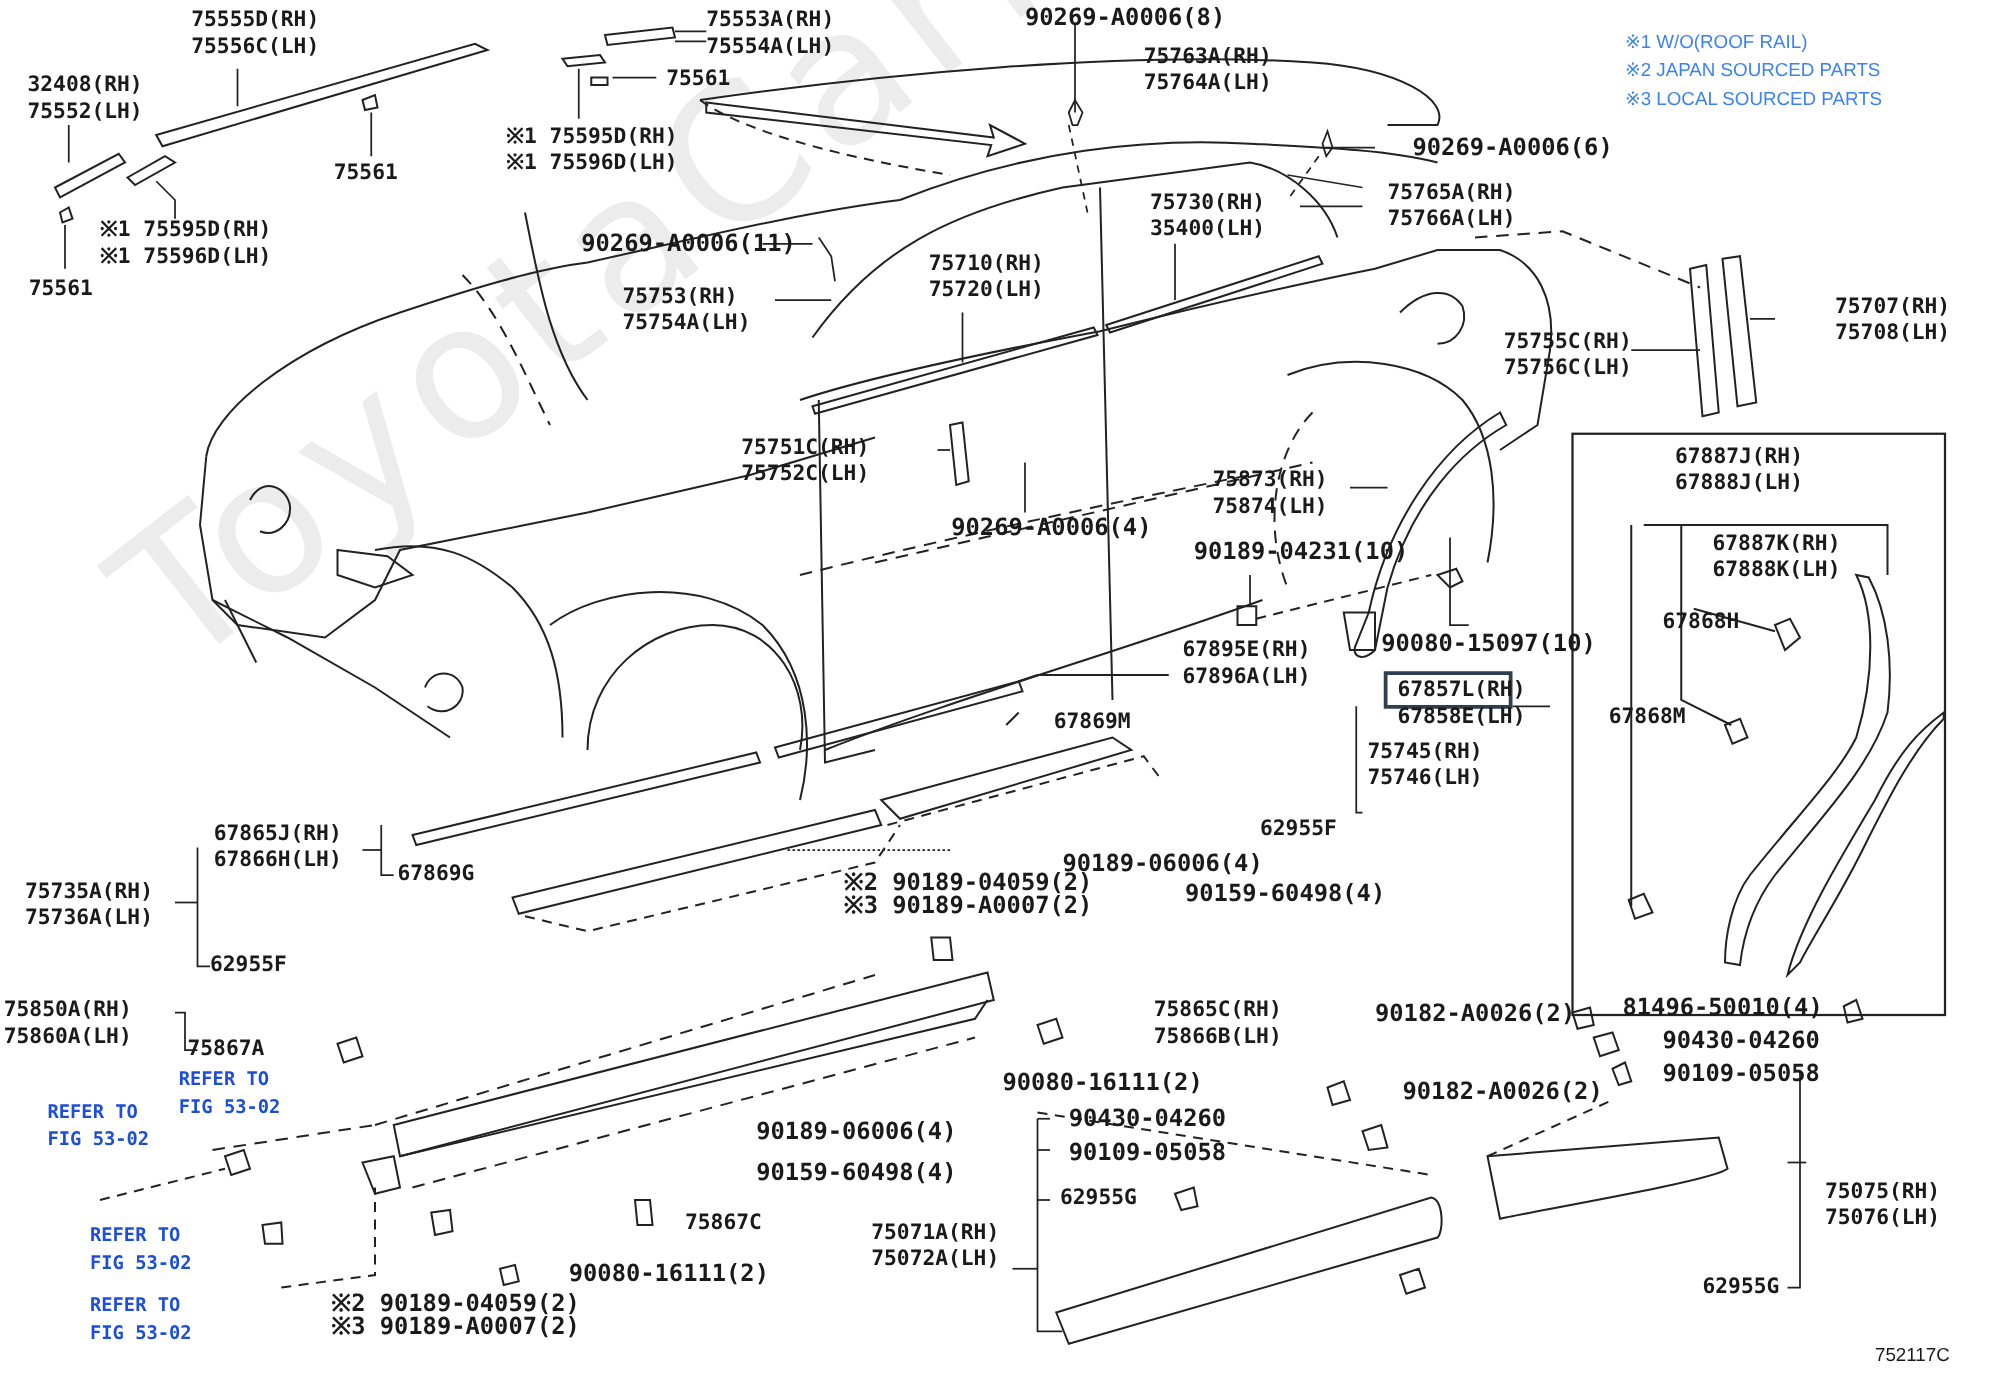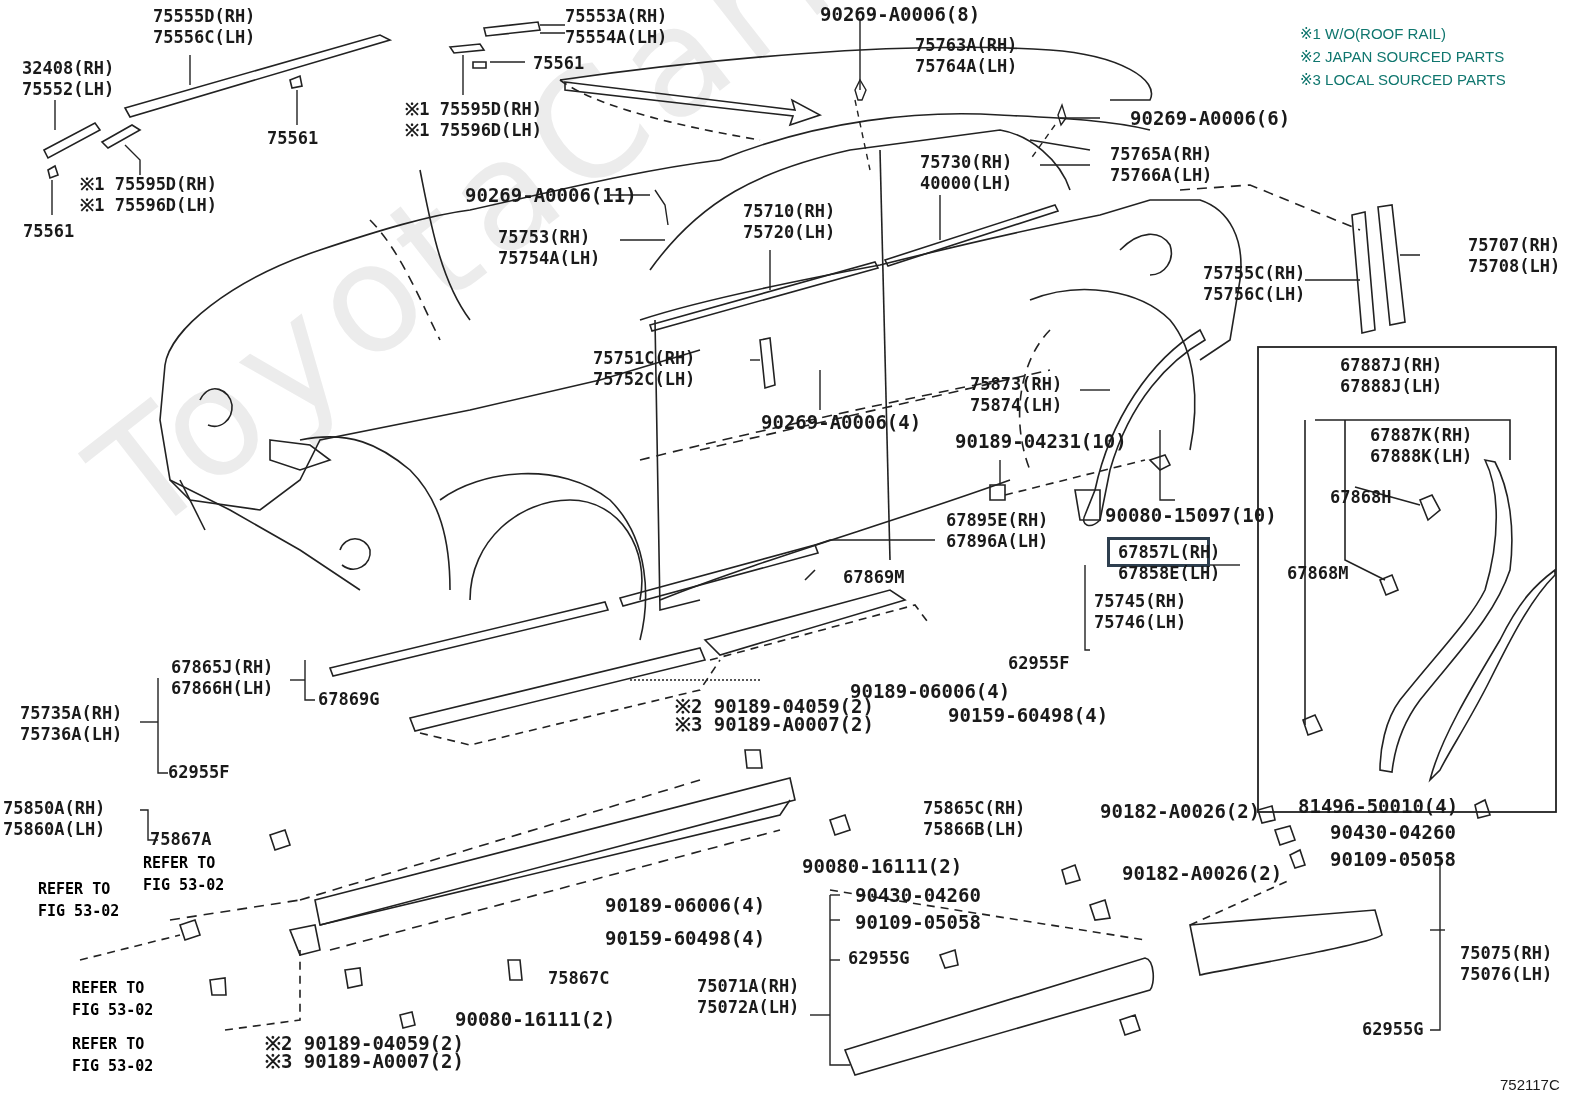--- a/index.html
+++ b/index.html
@@ -1,22 +1,22 @@
 <!DOCTYPE html>
 <html><head>
 <meta charset="utf-8">
 <style>
   html,body{margin:0;padding:0;background:#fff;}
   body{width:1592px;height:1099px;position:relative;overflow:hidden;font-family:"DejaVu Sans Mono","Liberation Mono",monospace;}
   #stage{position:absolute;left:0;top:0;width:1592px;height:1099px;}
   svg.art{position:absolute;left:0;top:0;}
   .lbl{position:absolute;font-family:"DejaVu Sans Mono","Liberation Mono",monospace;font-weight:bold;font-size:17px;line-height:21px;color:#1a1a1a;white-space:pre;letter-spacing:0px;cursor:pointer;}
   .lbl.sm{font-size:19px;line-height:18px;}
-  .note{position:absolute;font-family:"Liberation Sans","DejaVu Sans",sans-serif;font-size:15px;line-height:22px;color:#0f766e;white-space:pre;}
-  .ref{position:absolute;font-family:"DejaVu Sans Mono","Liberation Mono",monospace;font-weight:bold;font-size:15px;line-height:22px;color:#000000;white-space:pre;}
+  .note{position:absolute;font-family:"Liberation Sans","DejaVu Sans",sans-serif;font-size:15px;line-height:22px;color:#3b82f6;white-space:pre;}
+  .ref{position:absolute;font-family:"DejaVu Sans Mono","Liberation Mono",monospace;font-weight:bold;font-size:15px;line-height:22px;color:#1d4ed8;white-space:pre;}
   .fig{position:absolute;font-family:"Liberation Sans","DejaVu Sans",sans-serif;font-size:15px;color:#1a1a1a;}
   .hl{position:absolute;border:3px solid #2e3f4f;box-sizing:border-box;}
   .wm{position:absolute;left:60px;top:430px;font-family:"DejaVu Sans","Liberation Sans",sans-serif;font-size:150px;color:#ececec;transform:rotate(-38deg);transform-origin:left top;white-space:nowrap;pointer-events:none;letter-spacing:10px;}
 </style>
 </head>
 <body>
 
 <div id="stage">
 
   <div class="wm">ToyotaCarNet.ru</div>
@@ -200,21 +200,21 @@
   <div class="lbl" style="left:267px;top:128px;">75561</div>
   <div class="lbl" style="left:405px;top:99px;"><div>※1 75595D(RH)</div><div>※1 75596D(LH)</div></div>
   <div class="lbl" style="left:80px;top:174px;"><div>※1 75595D(RH)</div><div>※1 75596D(LH)</div></div>
   <div class="lbl" style="left:23px;top:221px;">75561</div>
 
   <div class="lbl sm" style="left:820px;top:5px;">90269-A0006(8)</div>
   <div class="lbl" style="left:915px;top:35px;"><div>75763A(RH)</div><div>75764A(LH)</div></div>
   <div class="lbl sm" style="left:1130px;top:109px;">90269-A0006(6)</div>
   <div class="lbl" style="left:1110px;top:144px;"><div>75765A(RH)</div><div>75766A(LH)</div></div>
   <div class="lbl sm" style="left:465px;top:186px;">90269-A0006(11)</div>
-  <div class="lbl" style="left:920px;top:152px;"><div>75730(RH)</div><div>40000(LH)</div></div>
+  <div class="lbl" style="left:920px;top:152px;"><div>75730(RH)</div><div>35400(LH)</div></div>
   <div class="lbl" style="left:743px;top:201px;"><div>75710(RH)</div><div>75720(LH)</div></div>
   <div class="lbl" style="left:498px;top:227px;"><div>75753(RH)</div><div>75754A(LH)</div></div>
   <div class="lbl" style="left:1203px;top:263px;"><div>75755C(RH)</div><div>75756C(LH)</div></div>
   <div class="lbl" style="left:1468px;top:235px;"><div>75707(RH)</div><div>75708(LH)</div></div>
   <div class="lbl" style="left:593px;top:348px;"><div>75751C(RH)</div><div>75752C(LH)</div></div>
   <div class="lbl sm" style="left:723px;top:413px;margin-left:38px;">90269-A0006(4)</div>
   <div class="lbl" style="left:970px;top:374px;"><div>75873(RH)</div><div>75874(LH)</div></div>
   <div class="lbl sm" style="left:955px;top:432px;">90189-04231(10)</div>
   <div class="lbl sm" style="left:1105px;top:506px;">90080-15097(10)</div>
 

